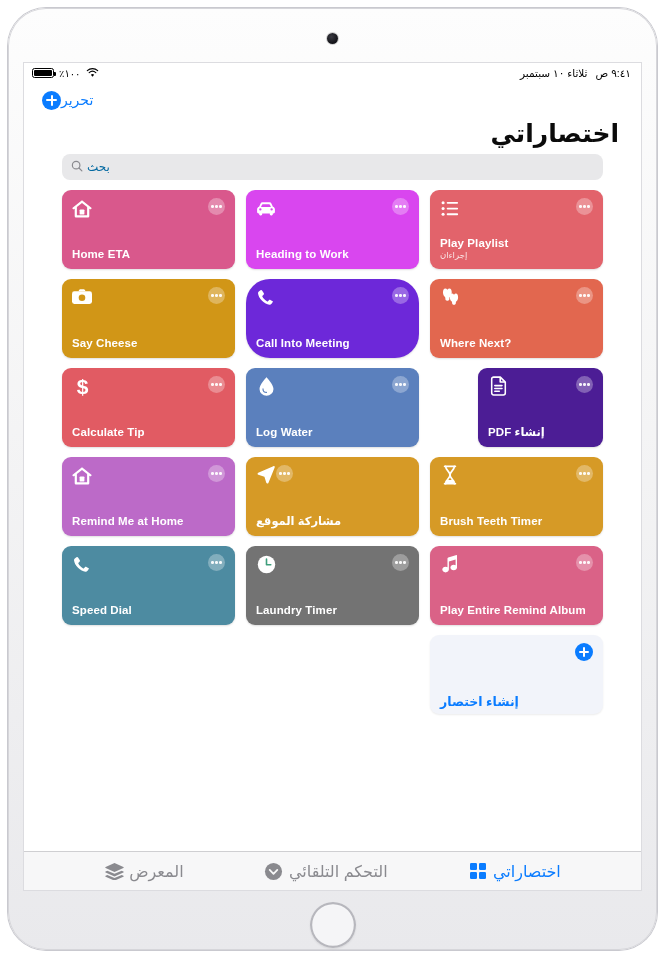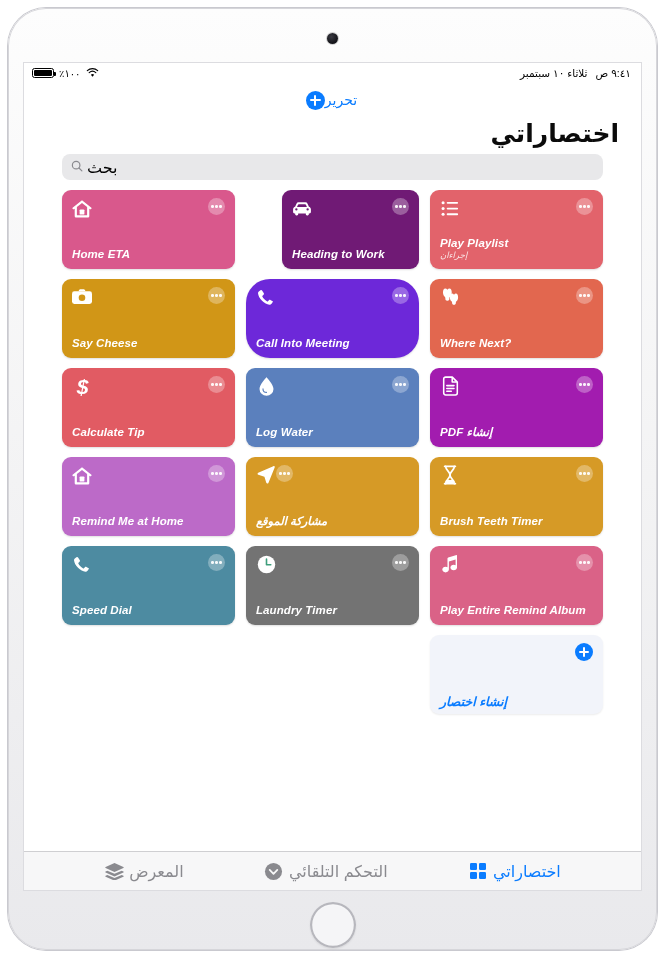--- a/index.html
+++ b/index.html
@@ -96,21 +96,21 @@
   .battpct { font-size: 10px; letter-spacing: -.2px; }
   .wifi { width: 13px; height: 10px; display: block; }
   .sb-time { font-size: 10.5px; font-weight: 400; }
   .sb-date { font-size: 10.5px; }
 
   
   .navrow {
     flex: 0 0 34px;
     display: flex;
     align-items: center;
-    justify-content: center;
+    justify-content: flex-start;
     padding: 0 20px 0 18px;
   }
   .plus-btn {
     width: 19px; height: 19px;
     border-radius: 50%;
     background: #0a7cff;
     position: relative;
     cursor: pointer;
   }
   .plus-btn::before, .plus-btn::after {
@@ -150,31 +150,30 @@
     flex-direction: row-reverse;
     align-items: center;
     justify-content: flex-start;
     gap: 4px;
     padding: 0 9px;
     direction: rtl;
     cursor: text;
   }
   .searchbar svg { flex: 0 0 auto; }
   .search-ph {
-    color: #000000;
-    font-size: 16px;
+    color: #0369a1;
+    font-size: 12px;
   }
 
   
   .gridwrap {
     flex: 1 1 auto;
     padding: 0 38px;
     direction: rtl;
     overflow: hidden;
-    font-style: italic;
   }
   .grid {
     display: grid;
     grid-template-columns: repeat(3, 1fr);
     gap: 10px 11px;
   }
   .card {
     position: relative;
     height: 79px;
     border-radius: 9px;
@@ -360,21 +359,21 @@
                 <b></b>
                 <b></b>
                 <b></b>
               </div>
             </div>
             <div class="card-texts">
               <div class="card-title">Play Playlist</div>
               <div class="card-sub">إجراءان</div>
             </div>
           </div>
-          <div class="card" style="background: #701a75; margin-left: 36px;">
+          <div class="card" style="background: #d946ef;">
             <div class="card-top">
               <div class="card-icon">
                 <svg width="21" height="18" viewBox="0 0 22 18" fill="#fff">
                   <path d="M3.4 7.6l1.5-3.4A2.6 2.6 0 017.3 2.7h7.4a2.6 2.6 0 012.4 1.5l1.5 3.4c1.3.3 2.2 1.4 2.2 2.8v3.1c0 .9-.7 1.6-1.6 1.6h-.7v.9c0 .7-.6 1.3-1.3 1.3h-.7c-.7 0-1.3-.6-1.3-1.3v-.9H6.8v.9c0 .7-.6 1.3-1.3 1.3h-.7c-.7 0-1.3-.6-1.3-1.3v-.9h-.7c-.9 0-1.6-.7-1.6-1.6v-3.1c0-1.4.9-2.5 2.2-2.8zm2.1.2h10.9l-1.1-2.5a.9.9 0 00-.8-.5H7.4a.9.9 0 00-.8.5L5.5 7.8zM4.8 11.8a1.3 1.3 0 100-2.6 1.3 1.3 0 000 2.6zm12.4 0a1.3 1.3 0 100-2.6 1.3 1.3 0 000 2.6z"></path>
                 </svg>
               </div>
               <div class="dots">
                 <b></b>
                 <b></b>
                 <b></b>
@@ -449,21 +448,21 @@
               <div class="dots">
                 <b></b>
                 <b></b>
                 <b></b>
               </div>
             </div>
             <div class="card-texts">
               <div class="card-title">Say Cheese</div>
             </div>
           </div>
-          <div class="card" style="background: #a21caf;">
+          <div class="card" style="background: #4c1d95; margin-left: 48px;">
             <div class="card-top">
               <div class="card-icon">
                 <svg width="17" height="20" viewBox="0 0 17 20" fill="none" stroke="#fff" stroke-width="1.55">
                   <path d="M10.3 1.1H3.6A1.9 1.9 0 001.7 3v14a1.9 1.9 0 001.9 1.9h9.8a1.9 1.9 0 001.9-1.9V6.1l-5-5z" stroke-linejoin="round"></path>
                   <path d="M10.2 1.3v4.7h4.7" stroke-linejoin="round"></path>
                   <path d="M4.8 9.6h7.2M4.8 12.5h7.2M4.8 15.3h4.5" stroke-linecap="round"></path>
                 </svg>
               </div>
               <div class="dots">
                 <b></b>

